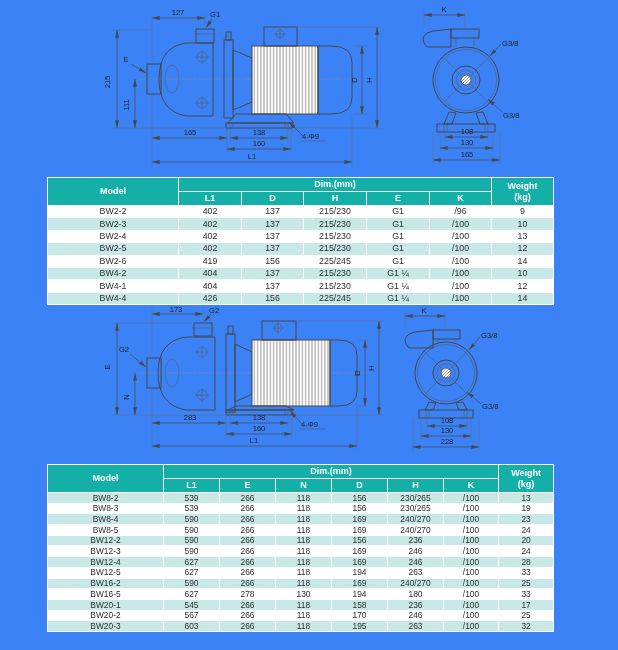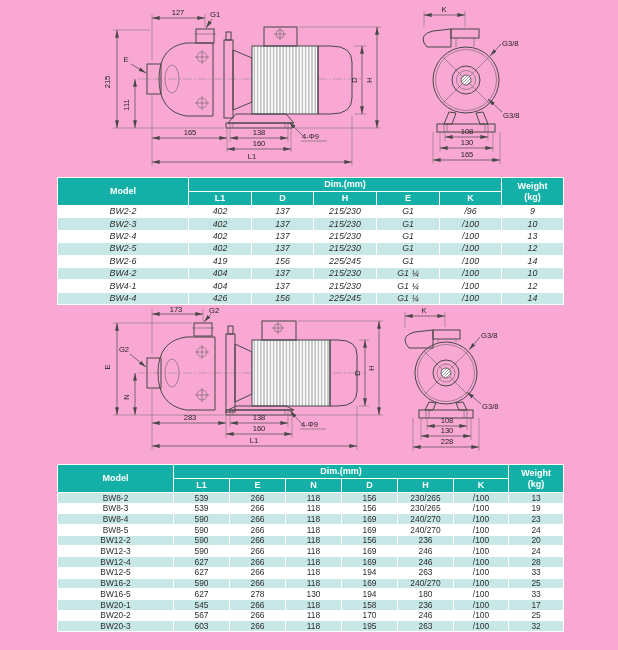--- a/index.html
+++ b/index.html
@@ -1,41 +1,41 @@
 <!DOCTYPE html>
 <html><head>
 <meta charset="utf-8">
 <style>
   html,body{margin:0;padding:0;}
   body{width:618px;height:650px;background:#ffffff;font-family:"Liberation Sans",sans-serif;position:relative;}
-  .page{position:absolute;inset:0;background:#f9a8d4;}
+  .page{position:absolute;inset:0;background:#3b82f6;}
   svg{position:absolute;left:0;}
   #d1{top:0;}
   #d2{top:305px;}
 
   
   .ol{fill:none;stroke:#474747;stroke-width:1;}
   .mot{fill:url(#fins);stroke:#474747;stroke-width:1;}
   .thin{fill:none;stroke:#5a5a5a;stroke-width:0.55;}
   .cl{stroke:#8a8a8a;stroke-width:0.5;stroke-dasharray:9 2 2 2;}
   .dim{stroke:#474747;stroke-width:0.7;fill:none;marker-start:url(#arr);marker-end:url(#arr);}
   .ldr{stroke:#474747;stroke-width:0.7;fill:none;marker-end:url(#arr);}
   .ext{stroke:#6a6a6a;stroke-width:0.5;}
   .lbl{font-family:"Liberation Sans",sans-serif;font-size:7.6px;fill:#222;}
   .mid{text-anchor:middle;}
 
   
-  table{border-collapse:collapse;table-layout:fixed;position:absolute;left:57px;width:506px;}
+  table{border-collapse:collapse;table-layout:fixed;position:absolute;left:47px;width:506px;}
   #t1{top:177px;}
   #t2{top:464px;}
   th{background:#14b0a8;color:#ffffff;font-weight:bold;font-size:9px;border:1px solid #ffffff;padding:0;line-height:1.15;}
   td{font-size:8.8px;color:#2d2d2d;text-align:center;border:1px solid #ffffff;padding:0;line-height:1;background:#ffffff;}
   #t1 th{height:13px;}
   #t2 th{height:13px;}
-  #t1 td{height:11.4px;font-style:italic;}
+  #t1 td{height:11.4px;}
   #t2 td{height:9.7px;font-size:8.4px;}
   tr.alt td{background:#c7e8e6;}
   .wt span{display:block;}
 </style>
 </head>
 <body>
 
 <div class="page">
 
 <svg id="d1" width="618" height="177" viewBox="0 0 618 177">

